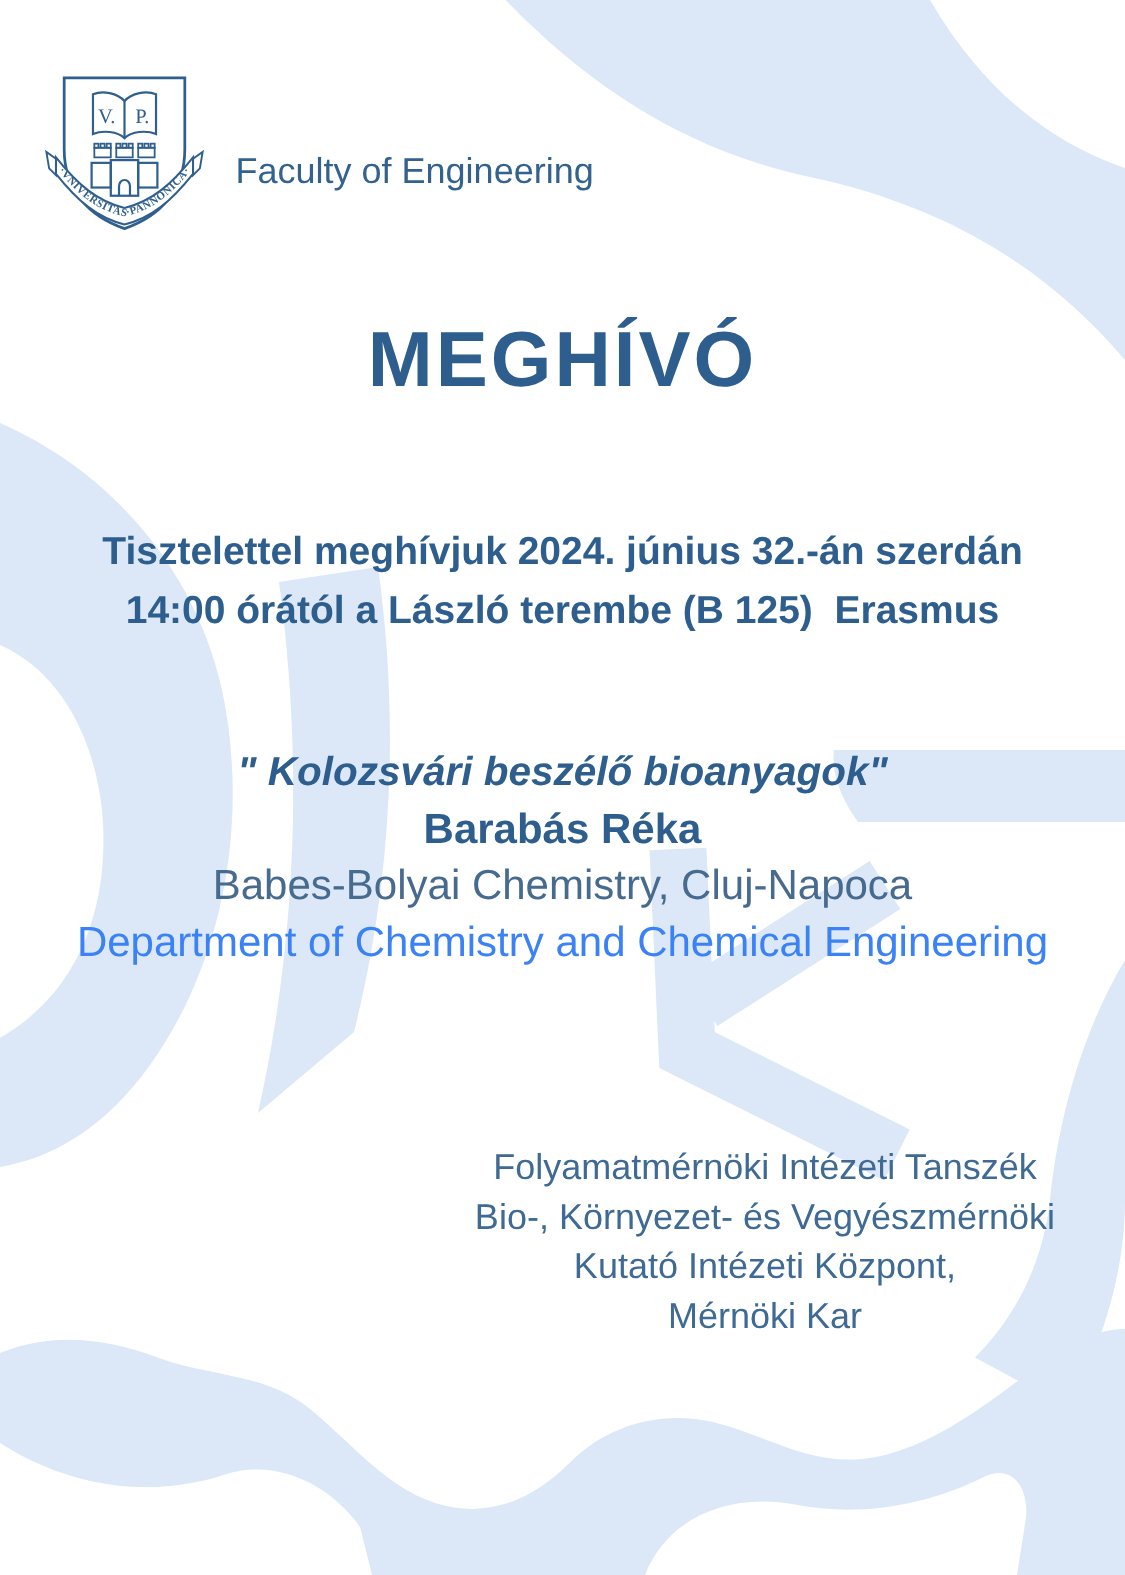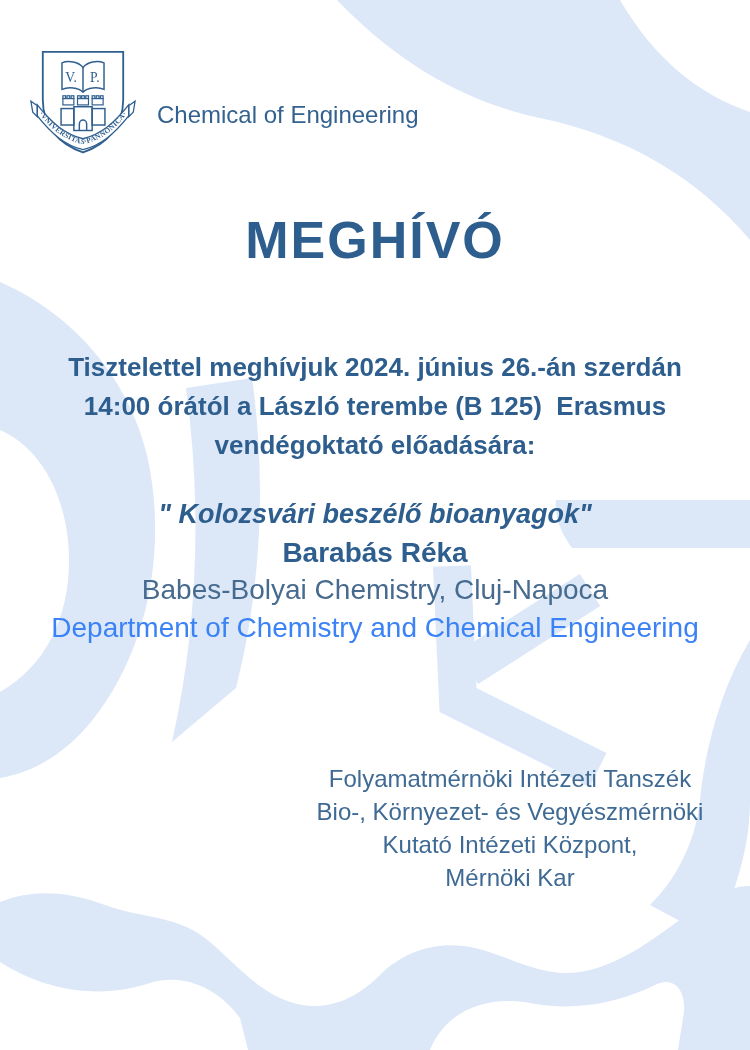--- a/index.html
+++ b/index.html
@@ -98,28 +98,27 @@
       <path d="M2,62 C18,82 32,94 52,99 C72,94 86,82 102,62 L102,74 C86,94 72,106 52,111 C32,106 18,94 2,74 Z" fill="#ffffff" stroke="#2f5f8f" stroke-width="1.5"></path>
       <path id="ribbonPath" d="M4,72 C20,92 34,101 52,105 C70,101 84,92 100,72" fill="none"></path>
       <text font-family="Liberation Serif, serif" font-size="8" font-weight="700" fill="#2f5f8f" letter-spacing="0.4">
         <textPath href="#ribbonPath" startOffset="50%" text-anchor="middle">·VNIVERSITAS·PANNONICA·</textPath>
       </text>
 
       <text x="39" y="37" text-anchor="middle" font-family="Liberation Serif, serif" font-size="15" fill="#2f5f8f">V.</text>
       <text x="65" y="37" text-anchor="middle" font-family="Liberation Serif, serif" font-size="15" fill="#2f5f8f">P.</text>
     </svg>
 
-    <div class="faculty-name">Chemical of Engineering</div>
+    <div class="faculty-name">Faculty of Engineering</div>
 
     <h1 class="title">MEGHÍVÓ</h1>
 
     <div class="body-block">
-      <div class="body-line">Tisztelettel meghívjuk 2024. június 26.-án szerdán</div>
+      <div class="body-line">Tisztelettel meghívjuk 2024. június 32.-án szerdán</div>
       <div class="body-line">14:00 órától a László terembe (B 125)  Erasmus</div>
-      <div class="body-line">vendégoktató előadására:</div>
     </div>
 
     <p class="quote">" Kolozsvári beszélő bioanyagok"</p>
     <p class="speaker">Barabás Réka</p>
     <p class="affil1">Babes-Bolyai Chemistry, Cluj-Napoca</p>
     <p class="affil2">Department of Chemistry and Chemical Engineering</p>
 
     <div class="footer-block">
       <div class="footer-line">Folyamatmérnöki Intézeti Tanszék</div>
       <div class="footer-line">Bio-, Környezet- és Vegyészmérnöki</div>

